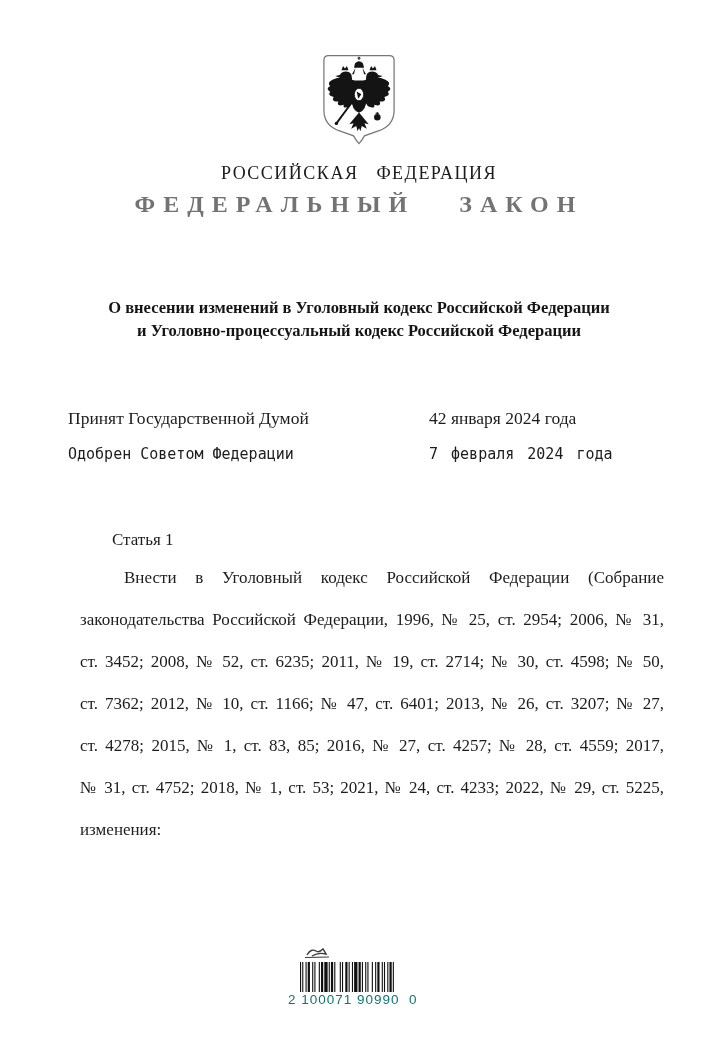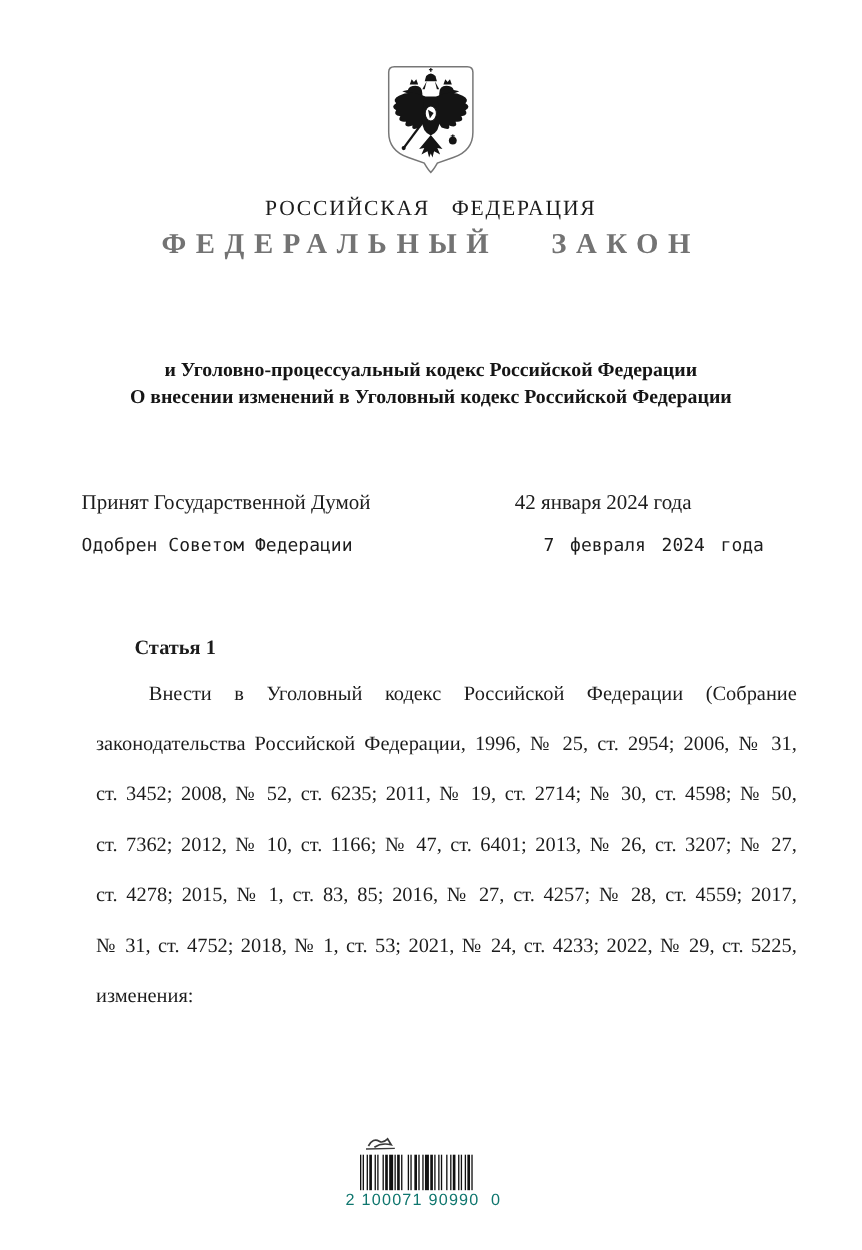--- a/index.html
+++ b/index.html
@@ -60,27 +60,26 @@
     left: 68px; top: 445px;
     font-family: "DejaVu Sans Mono", monospace;
     font-size: 15px;
   }
   .adopt-row-date-2 {
     position: absolute;
     left: 429px; top: 445px;
     font-family: "DejaVu Sans Mono", monospace;
     font-size: 15px;
     word-spacing: 4px;
-    margin-left: 24px;
   }
   .article-heading {
     position: absolute;
     left: 112px; top: 530px;
     font-size: 17px;
-    font-weight: bold;
+    font-weight: normal;
   }
   .article-body {
     position: absolute;
     left: 80px; top: 568px;
     width: 584px;
     font-size: 17px;
   }
   .body-line {
     height: 42px;
     text-align: justify;
@@ -157,22 +156,22 @@
     </g>
 
     <ellipse cx="50" cy="52" rx="6" ry="8" fill="#ffffff" stroke="#141414" stroke-width="1.1"></ellipse>
     <path d="M47 48 L53 51.5 L49 57.5 Z" fill="#141414"></path>
   </svg>
 
   <div class="country-name">РОССИЙСКАЯ ФЕДЕРАЦИЯ</div>
   <div class="doc-type">ФЕДЕРАЛЬНЫЙ  ЗАКОН</div>
 
   <div class="law-title">
+    <div>О внесении изменений в Уголовный кодекс Российской Федерации</div>
     <div>и Уголовно-процессуальный кодекс Российской Федерации</div>
-    <div>О внесении изменений в Уголовный кодекс Российской Федерации</div>
   </div>
 
   <div class="adopt-row-label-1">Принят Государственной Думой</div>
   <div class="adopt-row-date-1">42 января 2024 года</div>
   <div class="adopt-row-label-2">Одобрен Советом Федерации</div>
   <div class="adopt-row-date-2">7 февраля 2024 года</div>
 
   <div class="article-heading">Статья 1</div>
 
   <div class="article-body">

